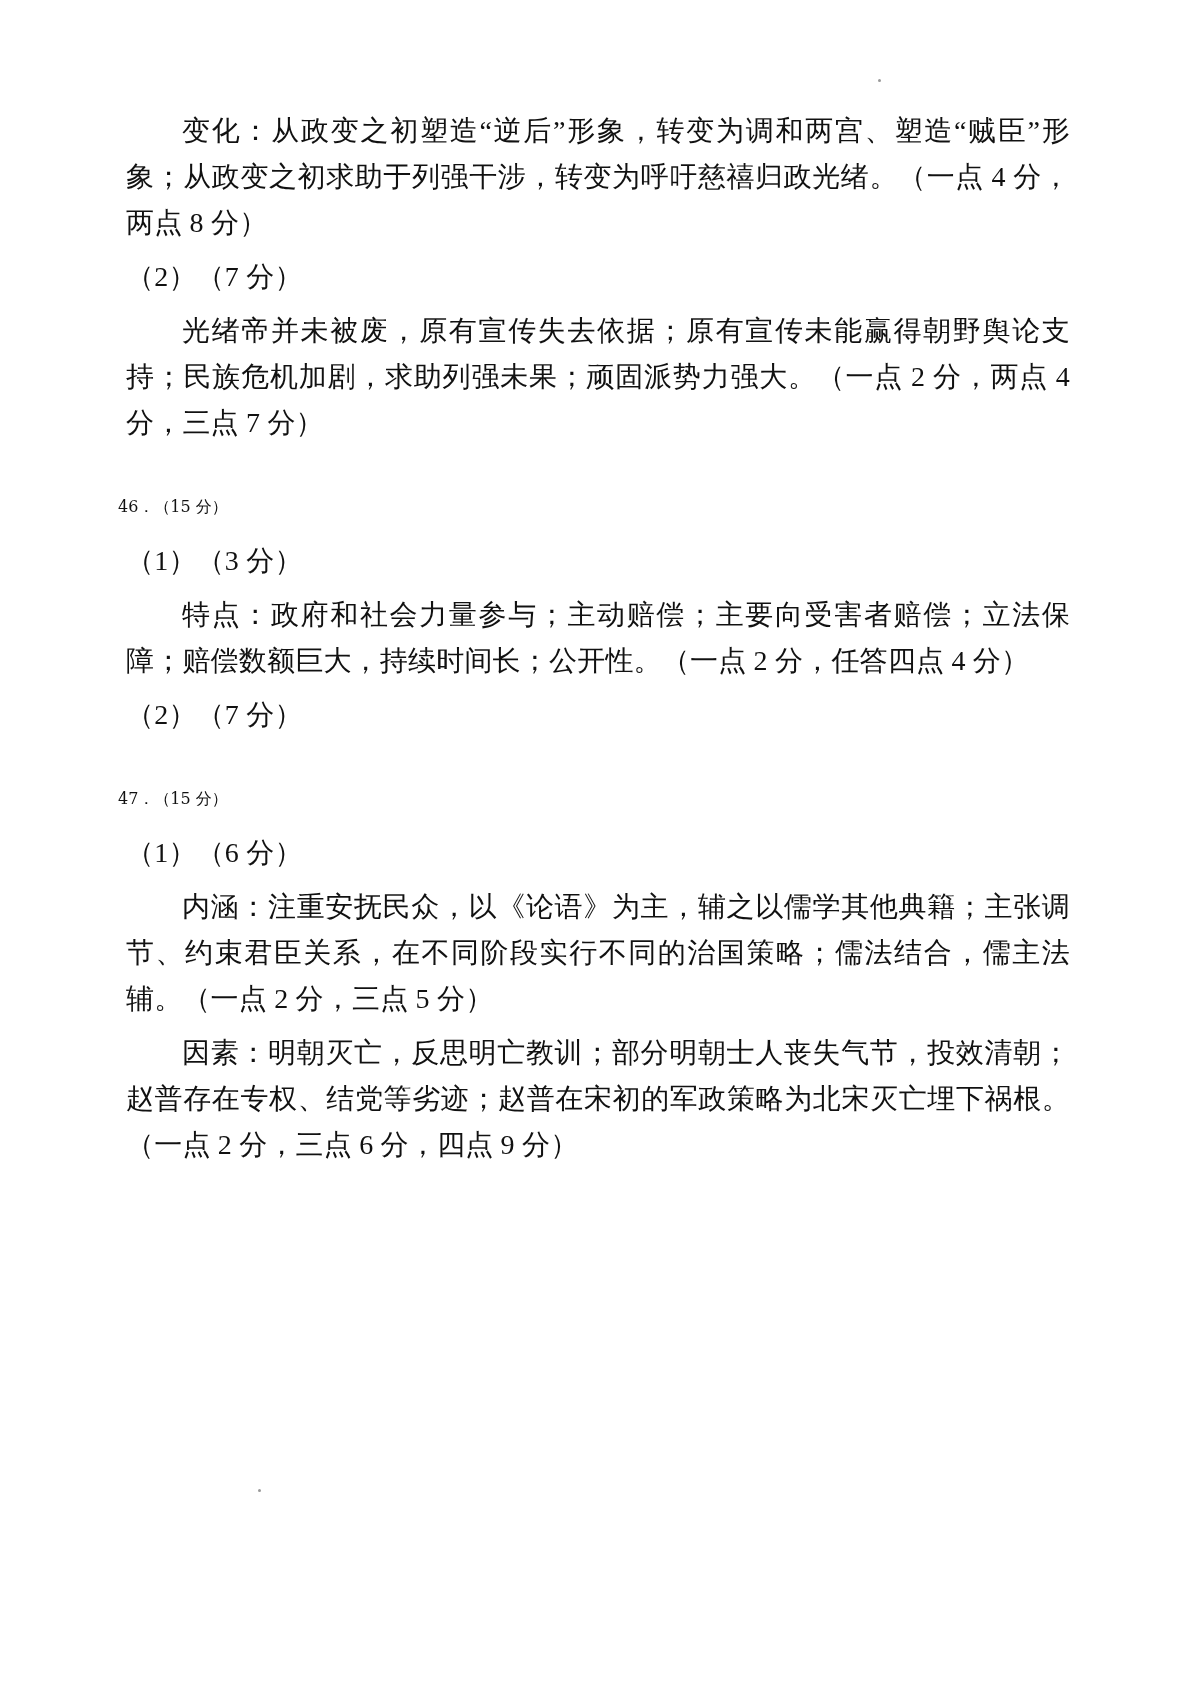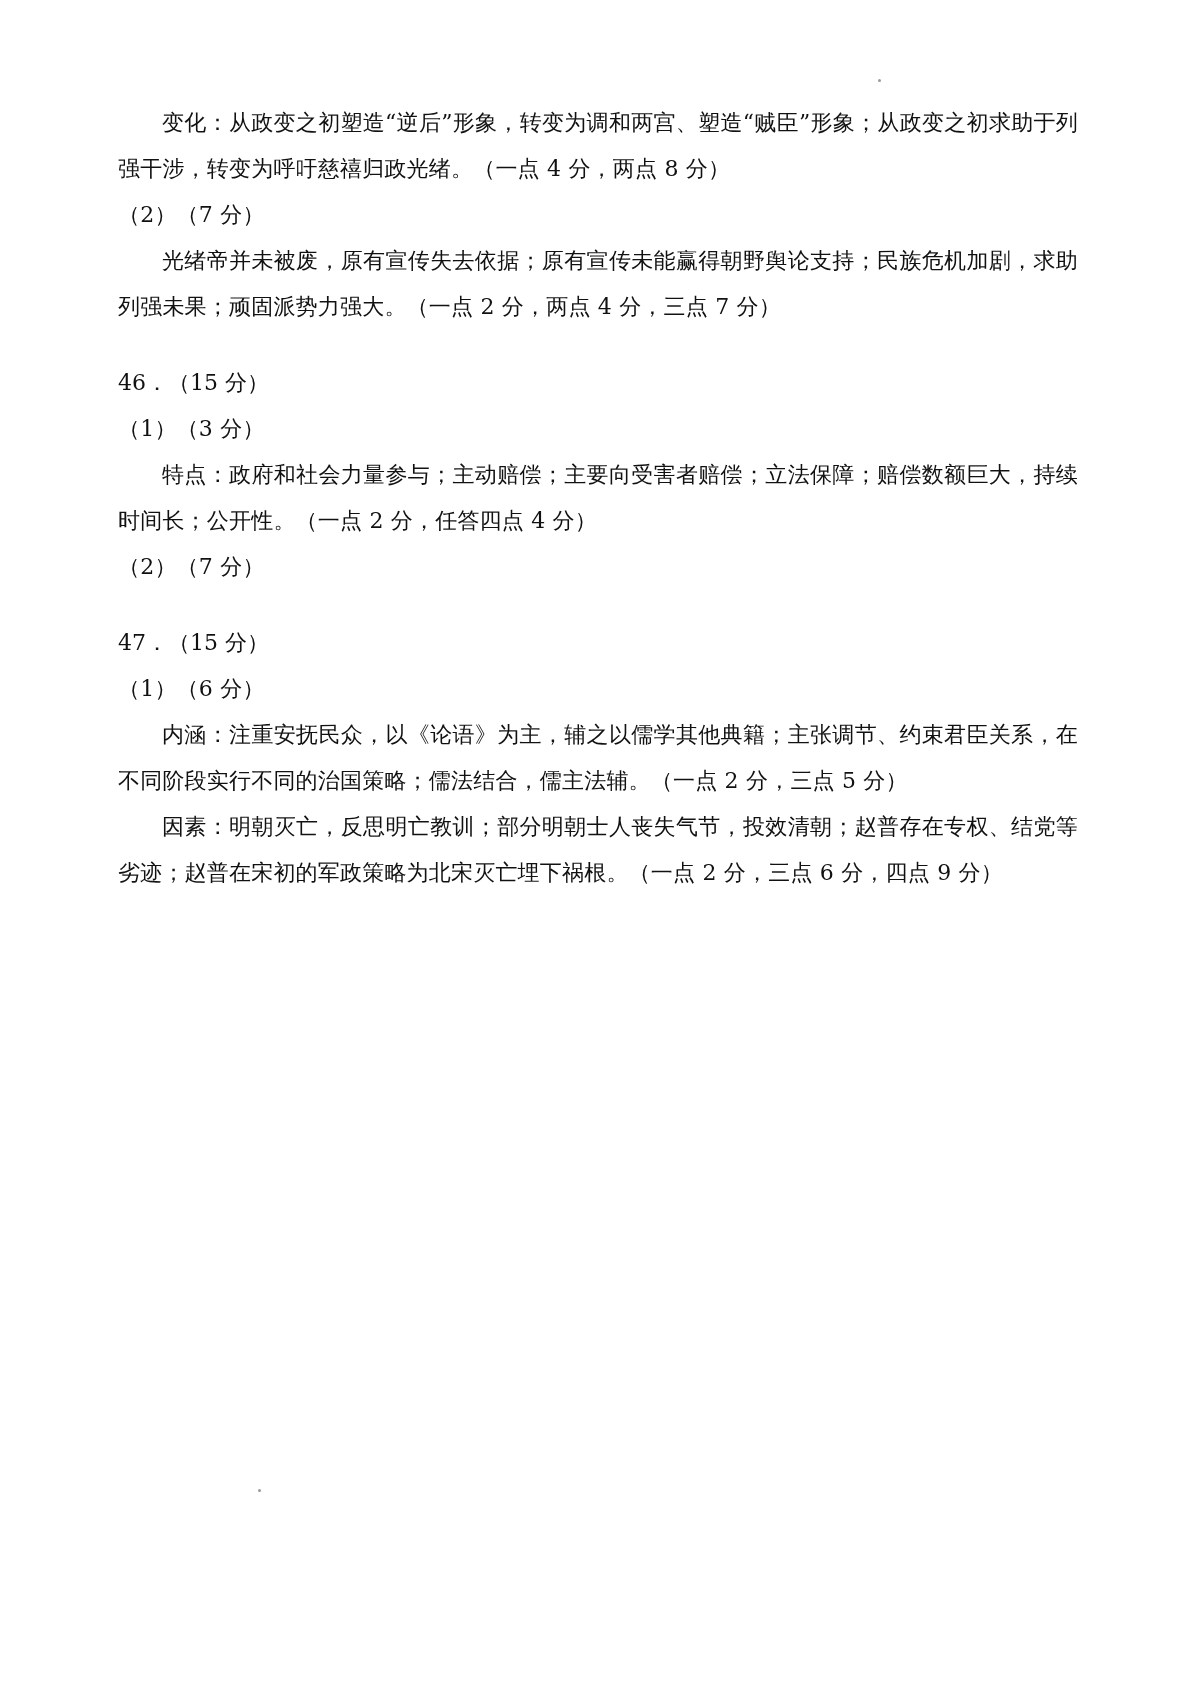--- a/index.html
+++ b/index.html
@@ -22,38 +22,39 @@
     height: 1695px;
     background: #fff;
   }
   .content {
     position: absolute;
     left: 118px;
     top: 100px;
     width: 960px;
   }
   .para {
-    font-size: 22px;
+    font-size: 28px;
     line-height: 46px;
     text-align: justify;
     text-justify: inter-ideograph;
     letter-spacing: 0.2px;
-    margin: 0;
+    margin: 8px;
+    font-family: Liberation Serif, serif;
   }
   .indent {
     text-indent: 2em;
   }
   .noindent {
     text-indent: 0;
   }
   .blockgap {
     height: 30px;
   }
   .qhead {
-    font-size: 22px;
+    font-size: 16px;
     line-height: 46px;
     text-indent: 0;
     margin: 0;
   }
   .dot-mark {
     position: absolute;
     width: 3px;
     height: 3px;
     background: #9a9a9a;
     border-radius: 50%;

